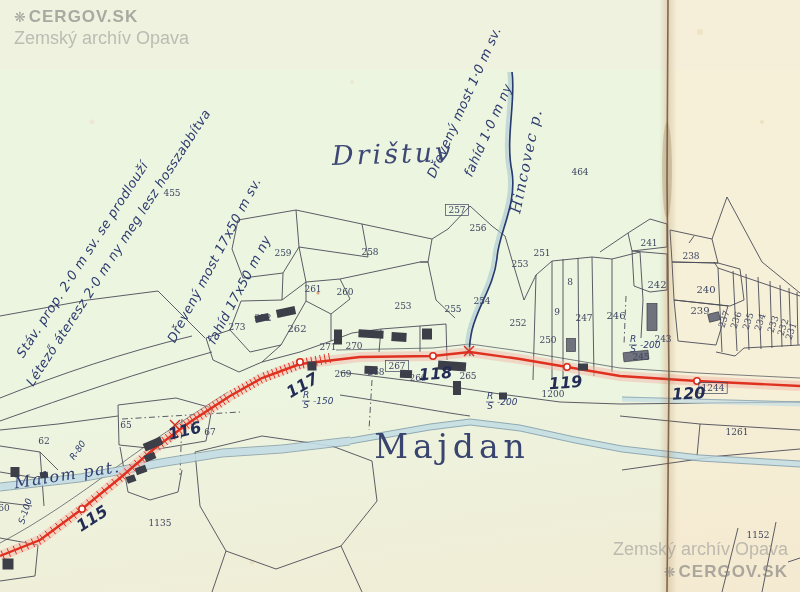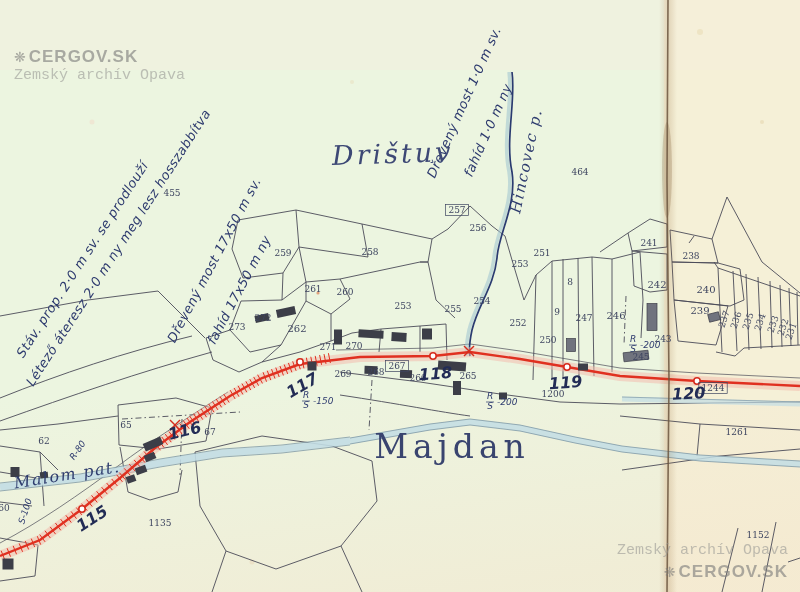--- a/index.html
+++ b/index.html
@@ -11,27 +11,27 @@
   .lbl-parcel-big{font-family:"DejaVu Serif",serif;font-size:10px;fill:#3e4560;}
   .lbl-station{font-family:"DejaVu Sans",sans-serif;font-size:16px;font-weight:bold;
                fill:#222c55;font-style:italic;}
   .lbl-annot{font-family:"DejaVu Sans",sans-serif;font-size:13px;font-style:italic;
              fill:#2d3a6e;letter-spacing:.4px;}
   .lbl-frac{font-family:"DejaVu Sans",sans-serif;font-size:9px;fill:#2d3a6e;font-style:italic;}
   .lbl-place-italic{font-family:"DejaVu Serif",serif;font-style:italic;fill:#3d4875;}
   .lbl-place-upright{font-family:"DejaVu Serif",serif;fill:#39446f;}
   .lbl-stream{font-family:"DejaVu Serif",serif;font-style:italic;fill:#2e3c6e;}
   
-  .wm{position:absolute;pointer-events:none;line-height:1.25;margin-top:40px;}
+  .wm{position:absolute;pointer-events:none;line-height:1.25;}
   .wm-top{left:14px;top:6px;text-align:left;}
   .wm-bottom{right:12px;bottom:10px;text-align:right;}
   .wm-brand{font-size:17px;font-weight:bold;color:rgba(125,125,122,.62);
             letter-spacing:1px;font-family:"Liberation Sans",sans-serif;}
-  .wm-archive{font-size:15px;color:rgba(150,150,146,.58);
-              font-family:Liberation Mono, monospace;}
+  .wm-archive{font-size:18px;color:rgba(150,150,146,.58);
+              font-family:Liberation Sans, sans-serif;}
   .wm-icon{font-size:14px;margin-right:3px;color:rgba(125,125,122,.62);}
 </style>
 </head>
 <body>
 
 <div class="stage">
 
   <svg width="800" height="592" viewBox="0 0 800 592">
     <defs>
       <linearGradient id="foldGrad" x1="0" y1="0" x2="1" y2="0">

